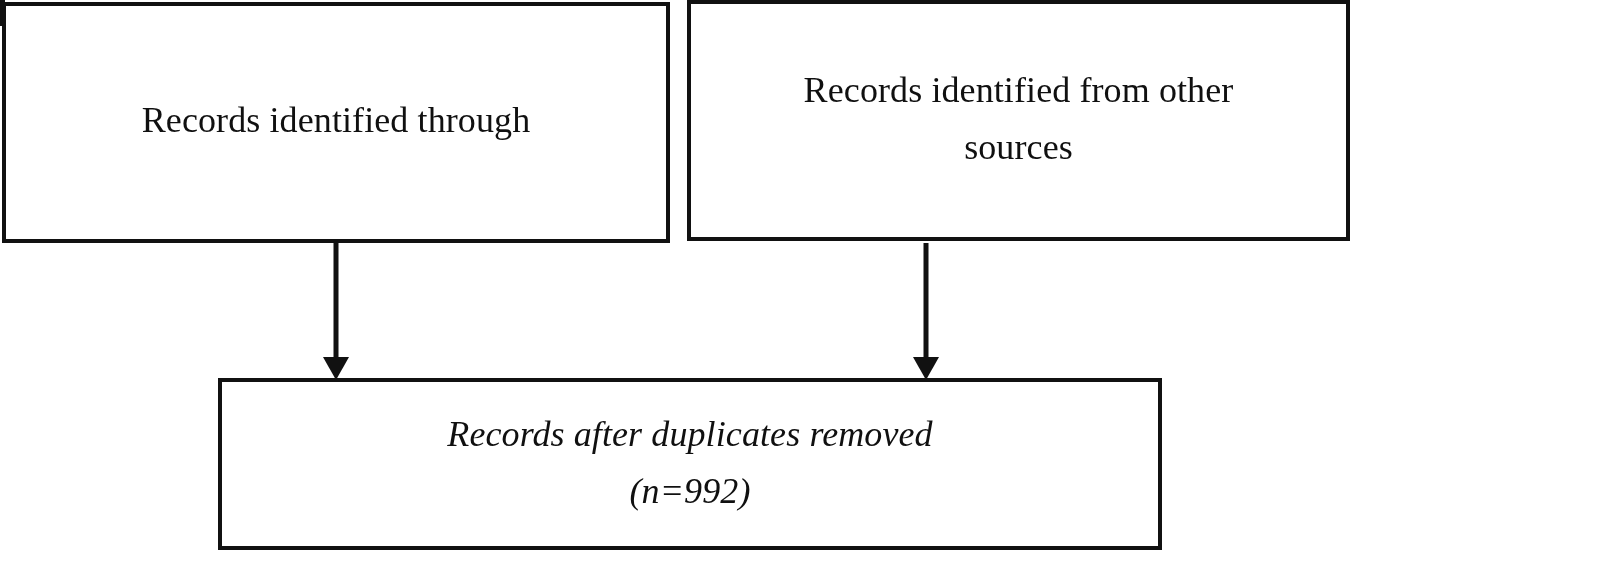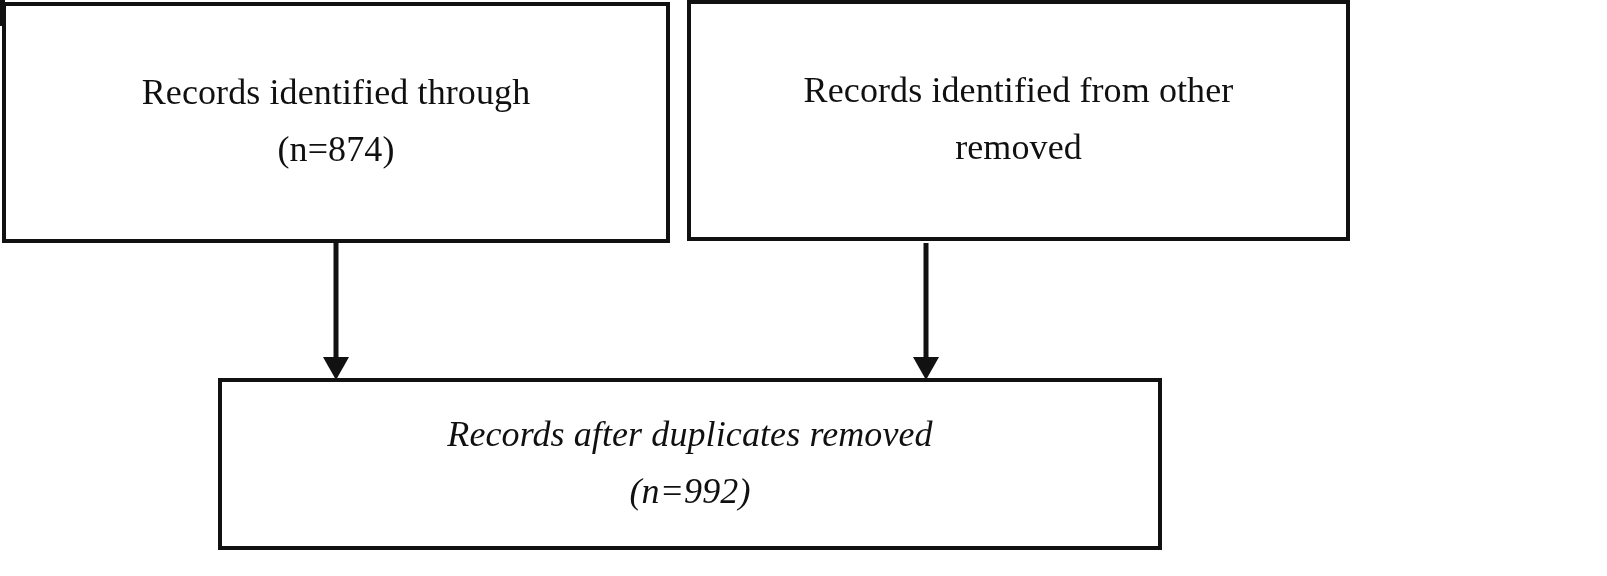--- a/index.html
+++ b/index.html
@@ -90,28 +90,27 @@
   }
 </style>
 </head>
 <body>
 
 <div id="diagram-canvas">
 
   <div class="flow-box" id="box-records-database">
     <div class="box-text">
       <span class="box-line">Records identified through</span>
-      <span class="box-line">(n=874)</span>
     </div>
   </div>
 
   <div class="flow-box" id="box-records-other">
     <div class="box-text">
       <span class="box-line">Records identified from other</span>
-      <span class="box-line">removed</span>
+      <span class="box-line">sources</span>
     </div>
   </div>
 
   <div class="flow-box" id="box-records-dedup">
     <div class="box-text">
       <span class="box-line">Records after duplicates removed</span>
       <span class="box-line">(n=992)</span>
     </div>
   </div>
 

